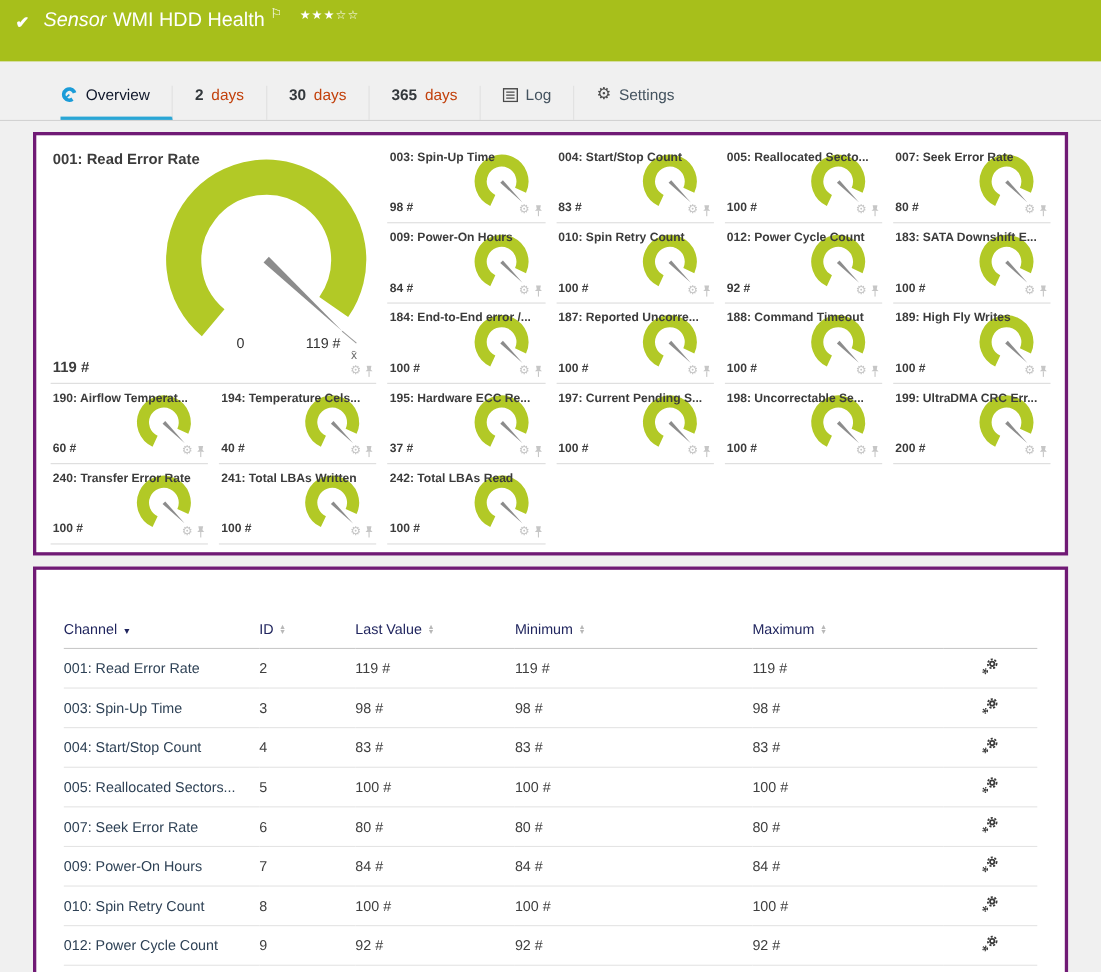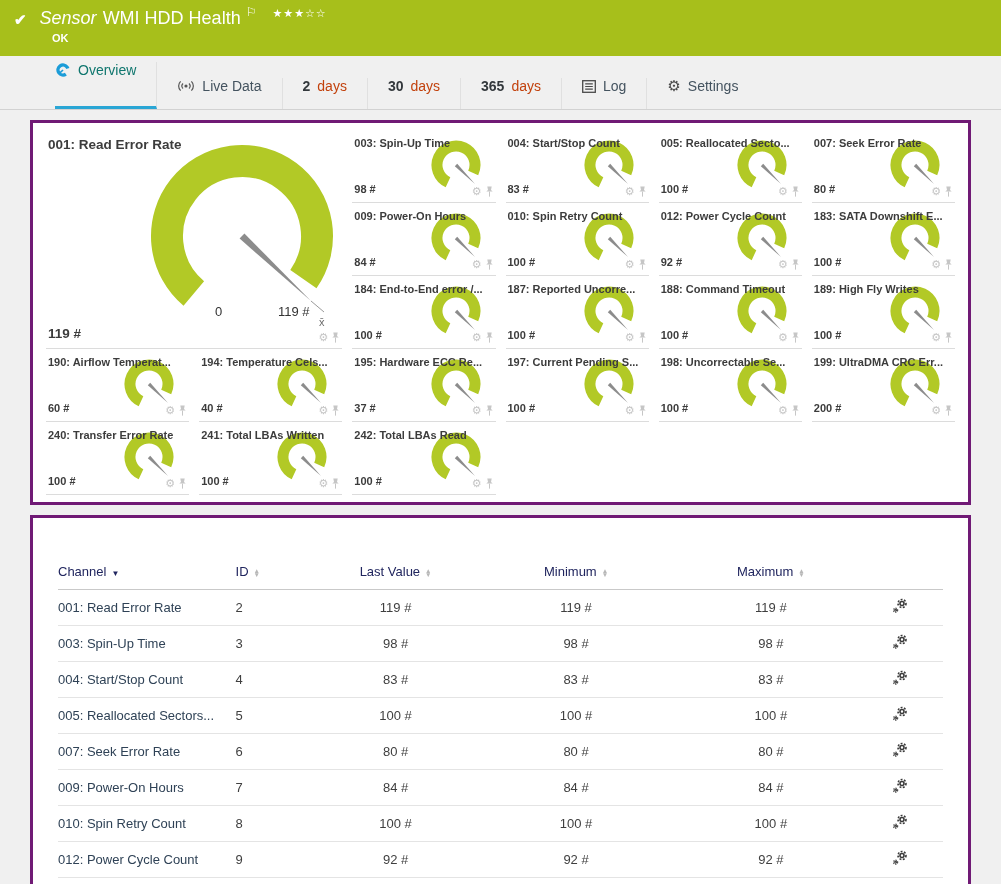--- a/index.html
+++ b/index.html
@@ -21,21 +21,21 @@
   .status-ok { font-size:11px; font-weight:bold; margin:3px 0 0 38px; }
 
   
   .tabbar { background:#f0f0f0; border-bottom:1px solid #d2d2d2; padding-left:55px;
             display:flex; align-items:flex-end; height:54px; }
   .tab { display:flex; align-items:center; gap:7px; font-size:14px; color:#44535f;
          padding:0 20px 15px 20px; border-right:1px solid #e0e0e0; cursor:pointer;
          white-space:nowrap; position:relative; }
   .tab:first-child { padding-left:0; }
   .tab:last-child { border-right:none; }
-  .tab.active { color:#0f766e; border-bottom:3px solid #2aa6d5; padding-bottom:28px; }
+  .tab.active { color:#0f172a; border-bottom:3px solid #2aa6d5; padding-bottom:12px; }
   .tab .num { font-weight:bold; color:#33383c; }
   .tab .word { color:#c2410c; }
   .tab .gear-glyph { font-size:15px; color:#4a4a4a; line-height:10px; }
 
   
   .content { padding:0 30px; }
   .panel { background:#fff; border:3px solid #701a75; }
   .panel-gauges { margin-top:10px; padding:7px 8px; display:grid;
                   grid-template-columns:repeat(6, 1fr); grid-auto-rows:73px; }
 
@@ -51,21 +51,21 @@
   .gcell-big { grid-column:1 / span 2; grid-row:1 / span 3; }
   .gcell-big .g-label { font-size:13.5px; }
   .gcell-big .g-value { font-size:13.5px; }
   .gcell-big .g-svg { right:auto; left:66px; top:6px; }
 
   
   .panel-table { margin-top:10px; padding:40px 25px 20px 25px; min-height:400px; }
   table.chan { width:100%; border-collapse:collapse; font-size:13px; }
   table.chan th { font-weight:normal; color:#20255e; text-align:left; padding:6px 0 10px 0;
                   border-bottom:1px solid #c9c9c9; white-space:nowrap; cursor:pointer; }
-  table.chan th.r, table.chan td.r { text-align:center; }
+  table.chan th.r, table.chan td.r { text-align:left; }
   table.chan td { padding:8px 0; border-bottom:1px solid #e4e4e4; color:#3f3f3f; }
   table.chan td.chn { color:#2f4256; cursor:pointer; }
   .sort-stack { display:inline-flex; flex-direction:column; vertical-align:middle;
                 margin-left:5px; line-height:0.6; font-size:6.5px; color:#b8b8b8; }
   .sort-down { font-size:8px; color:#20255e; margin-left:5px; }
   td.iconcol { text-align:center; width:88px; }
   td.iconcol svg { cursor:pointer; }
 
   .col-channel { width:182px; } .col-id { width:90px;margin-top:24px; } .col-last { width:148px; }
   .col-min { width:222px; } .col-max { width:178px;margin-top:40px; }
@@ -74,37 +74,29 @@
 <body>
 
 <div class="titlebar">
   <div class="titlebar-row1">
     <span class="check">✔</span>
     <span class="sensor-type">Sensor</span>
     <span class="sensor-title">WMI HDD Health</span>
     <span class="flag">⚐</span>
     <span class="stars"><span>★★★</span><span>☆☆</span></span>
   </div>
-  <div class="status-ok">OK</div>
 </div>
 
 <div class="tabbar">
   <div class="tab active">
     <svg width="16" height="14" viewBox="0 0 16 14">
       <circle cx="8" cy="7" r="5" fill="none" stroke="#1b9cd8" stroke-width="3.4" stroke-dasharray="24.5 6.9" transform="rotate(55 8 7)"></circle>
       <line x1="8" y1="7" x2="4.6" y2="10.2" stroke="#1b9cd8" stroke-width="1.6"></line>
     </svg>
     <span>Overview</span>
-  </div>
-  <div class="tab">
-    <svg width="18" height="14" viewBox="0 0 18 14">
-      <circle cx="9" cy="7" r="1.6" fill="#555"></circle>
-      <path d="M6 4.5 a3.6 3.6 0 0 0 0 5 M12 4.5 a3.6 3.6 0 0 1 0 5 M3.6 2.4 a6.4 6.4 0 0 0 0 9.2 M14.4 2.4 a6.4 6.4 0 0 1 0 9.2" fill="none" stroke="#555" stroke-width="1.2"></path>
-    </svg>
-    <span>Live Data</span>
   </div>
   <div class="tab">
     <span class="num">2</span>
     <span class="word">days</span>
   </div>
   <div class="tab">
     <span class="num">30</span>
     <span class="word">days</span>
   </div>
   <div class="tab">

